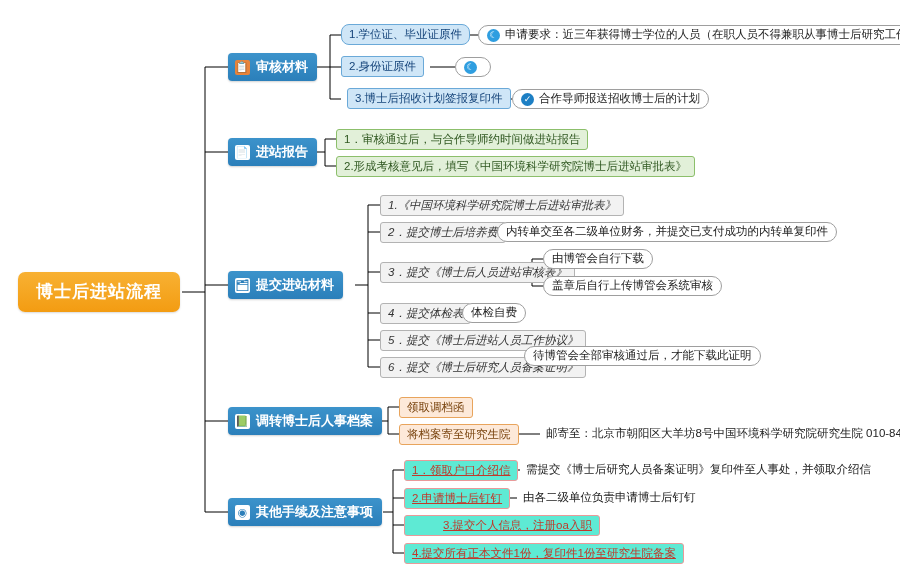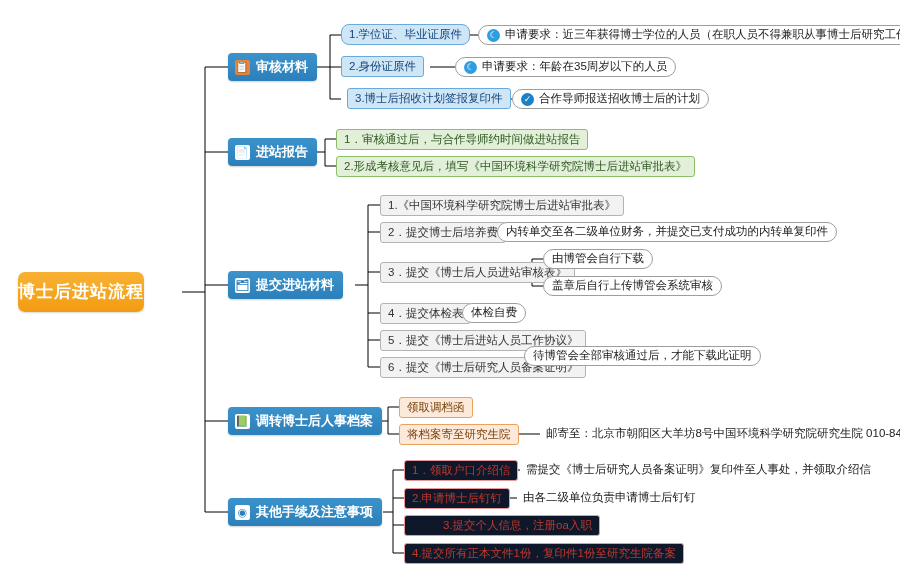--- a/index.html
+++ b/index.html
@@ -29,21 +29,21 @@
     line-height: 1.2;
   }
   
   .root {
     background: #f5a623;
     background: linear-gradient(#f8b133, #f39c12);
     color: #ffffff;
     font-size: 17px;
     font-weight: bold;
     border-radius: 7px;
-    padding: 0 0;
+    padding: 0 18px;
     height: 40px;
     box-shadow: 0 1px 2px rgba(0,0,0,0.15);
     letter-spacing: 1px;
   }
   
   .l1 {
     background: #2e86c1;
     background: linear-gradient(#3c93cb, #2b7fba);
     color: #ffffff;
     font-size: 13px;
@@ -68,23 +68,23 @@
   
   .l2 {
     font-size: 11.5px;
     border-radius: 3px;
     padding: 0 7px;
     height: 21px;
     border: 1px solid;
   }
   .l2.blue   { background: #cfe6f7; border-color: #6aa9d8; color: #15447a; }
   .l2.green  { background: #e2f0d9; border-color: #8cbf6b; color: #2f5720; }
-  .l2.grey   { background: #f2f2f2; border-color: #b3b3b3; color: #333333; }
+  .l2.grey   { background: #f2f2f2; border-color: #b3b3b3; color: #333333; font-style: italic; }
   .l2.orange { background: #fde9d9; border-color: #e8a45c; color: #7a4510; }
-  .l2.red    { background: #0f172a; border-color: #e99a9a; color: #c0392b; }
+  .l2.red    { background: #5eead4; border-color: #e99a9a; color: #c0392b; text-decoration: underline; }
   
   .l3 {
     font-size: 11.5px;
     color: #222222;
     height: 20px;
     padding: 0 8px;
   }
   .l3.pill {
     border: 1px solid #9e9e9e;
     border-radius: 10px;
@@ -191,21 +191,20 @@
 </div>
 <div class="node l3 pill" style="left:478px; top:25px;">
   <span class="dot moon">☾</span>
   <span>申请要求：近三年获得博士学位的人员（在职人员不得兼职从事博士后研究工作）</span>
 </div>
 <div class="node l2 blue" style="left:341px; top:56px;">
   <span>2.身份证原件</span>
 </div>
 <div class="node l3 pill" style="left:455px; top:57px;">
   <span class="dot moon">☾</span>
-  <span>申请要求：年龄在35周岁以下的人员</span>
 </div>
 <div class="node l2 blue" style="left:341px; top:88px;margin-left:6px;">
   <span>3.博士后招收计划签报复印件</span>
 </div>
 <div class="node l3 pill" style="left:512px; top:89px;">
   <span class="dot check">✓</span>
   <span>合作导师报送招收博士后的计划</span>
 </div>
 
 <div class="node l1" style="left:228px; top:138px;">

